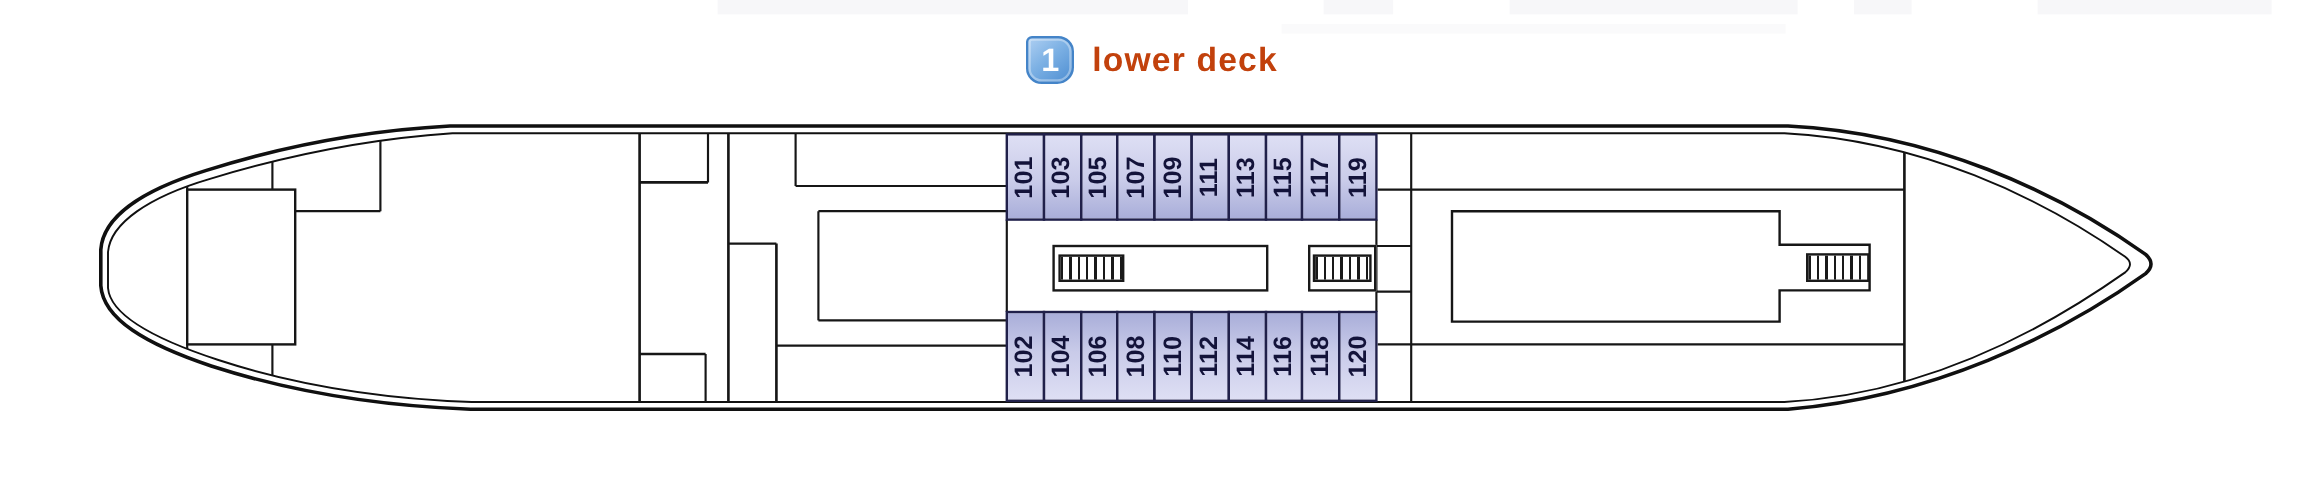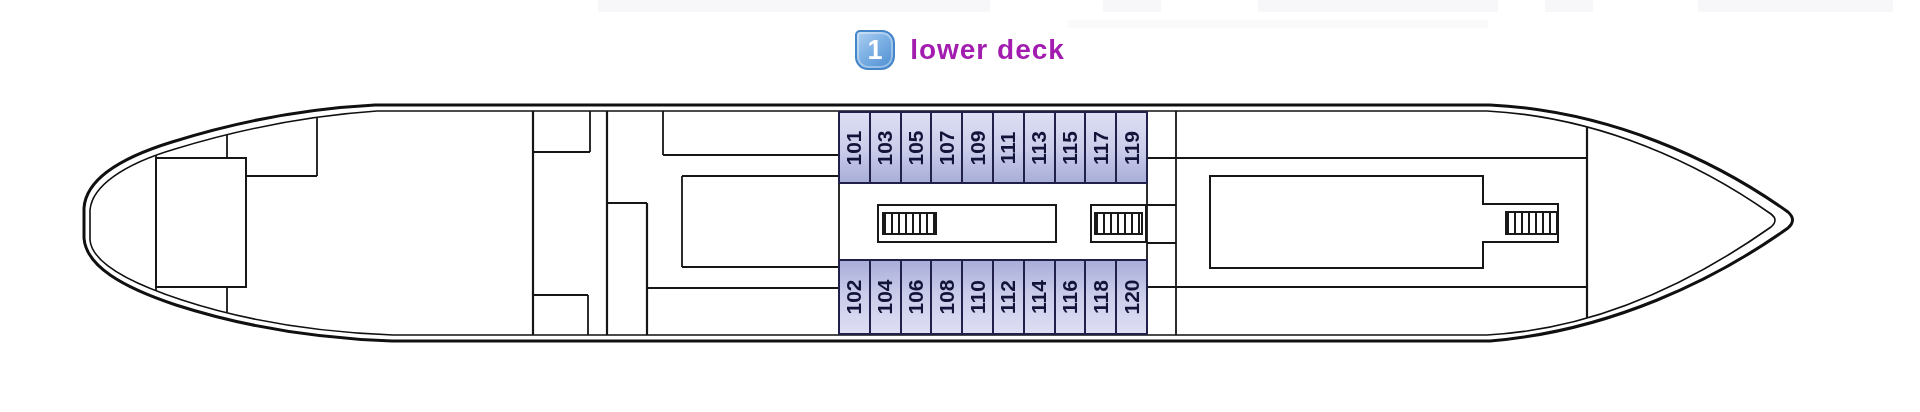--- a/index.html
+++ b/index.html
@@ -18,21 +18,21 @@
   }
   .deck-badge{
     width:40px;height:40px;box-sizing:border-box;
     border:2px solid #4484c8;border-radius:5px 13px 14px 13px;
     background:linear-gradient(140deg,#aecff2 0%,#7db1e4 45%,#4e8ed2 100%);
     box-shadow:inset 0 0 0 2px rgba(255,255,255,0.35);
     display:flex;align-items:center;justify-content:center;
     color:#ffffff;font-size:27px;font-weight:bold;
   }
   .deck-label{
-    color:#a21caf;font-size:28px;font-weight:bold;letter-spacing:1px;
+    color:#c2410c;font-size:28px;font-weight:bold;letter-spacing:1px;
   }
 
   .ship-svg{position:absolute;left:0;top:0;}
 
   
   .cabin-row{position:absolute;left:838px;width:310px;display:flex;}
   .cabin-row.top{top:111px;height:73px;}
   .cabin-row.bottom{top:259px;height:76px;}
   .cabin{
     flex:1;box-sizing:border-box;border:2px solid #20204a;margin-left:-2px;

